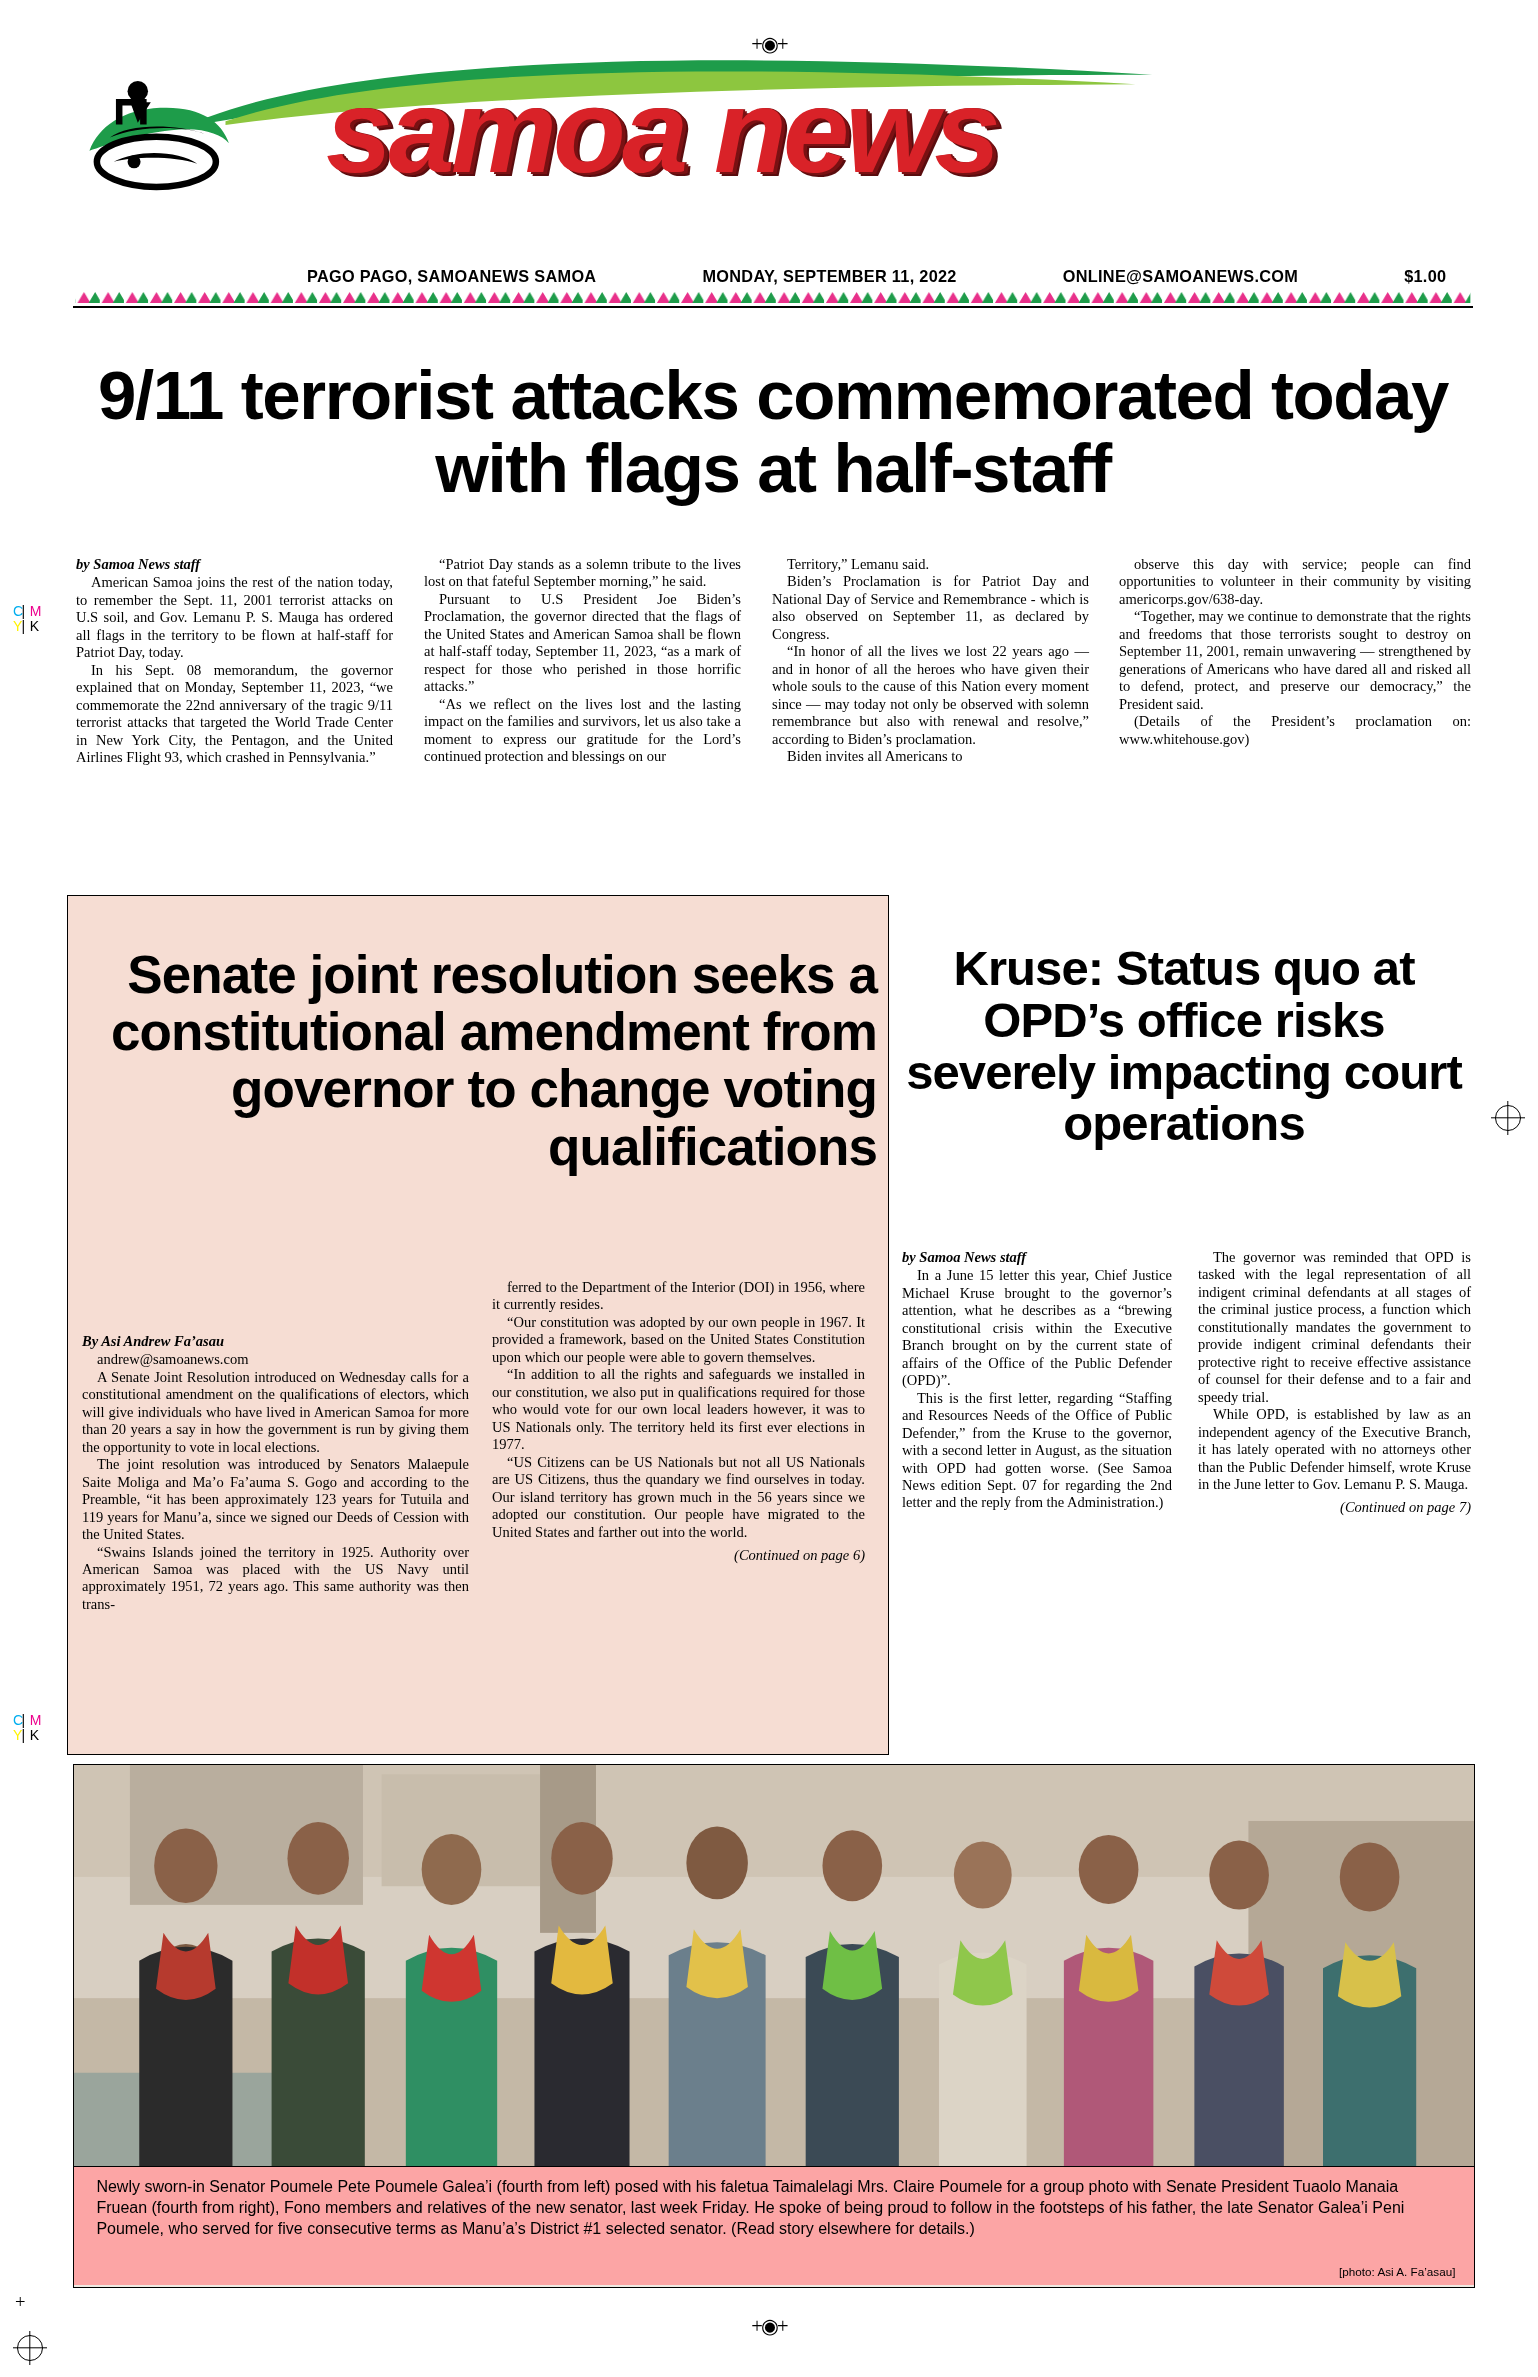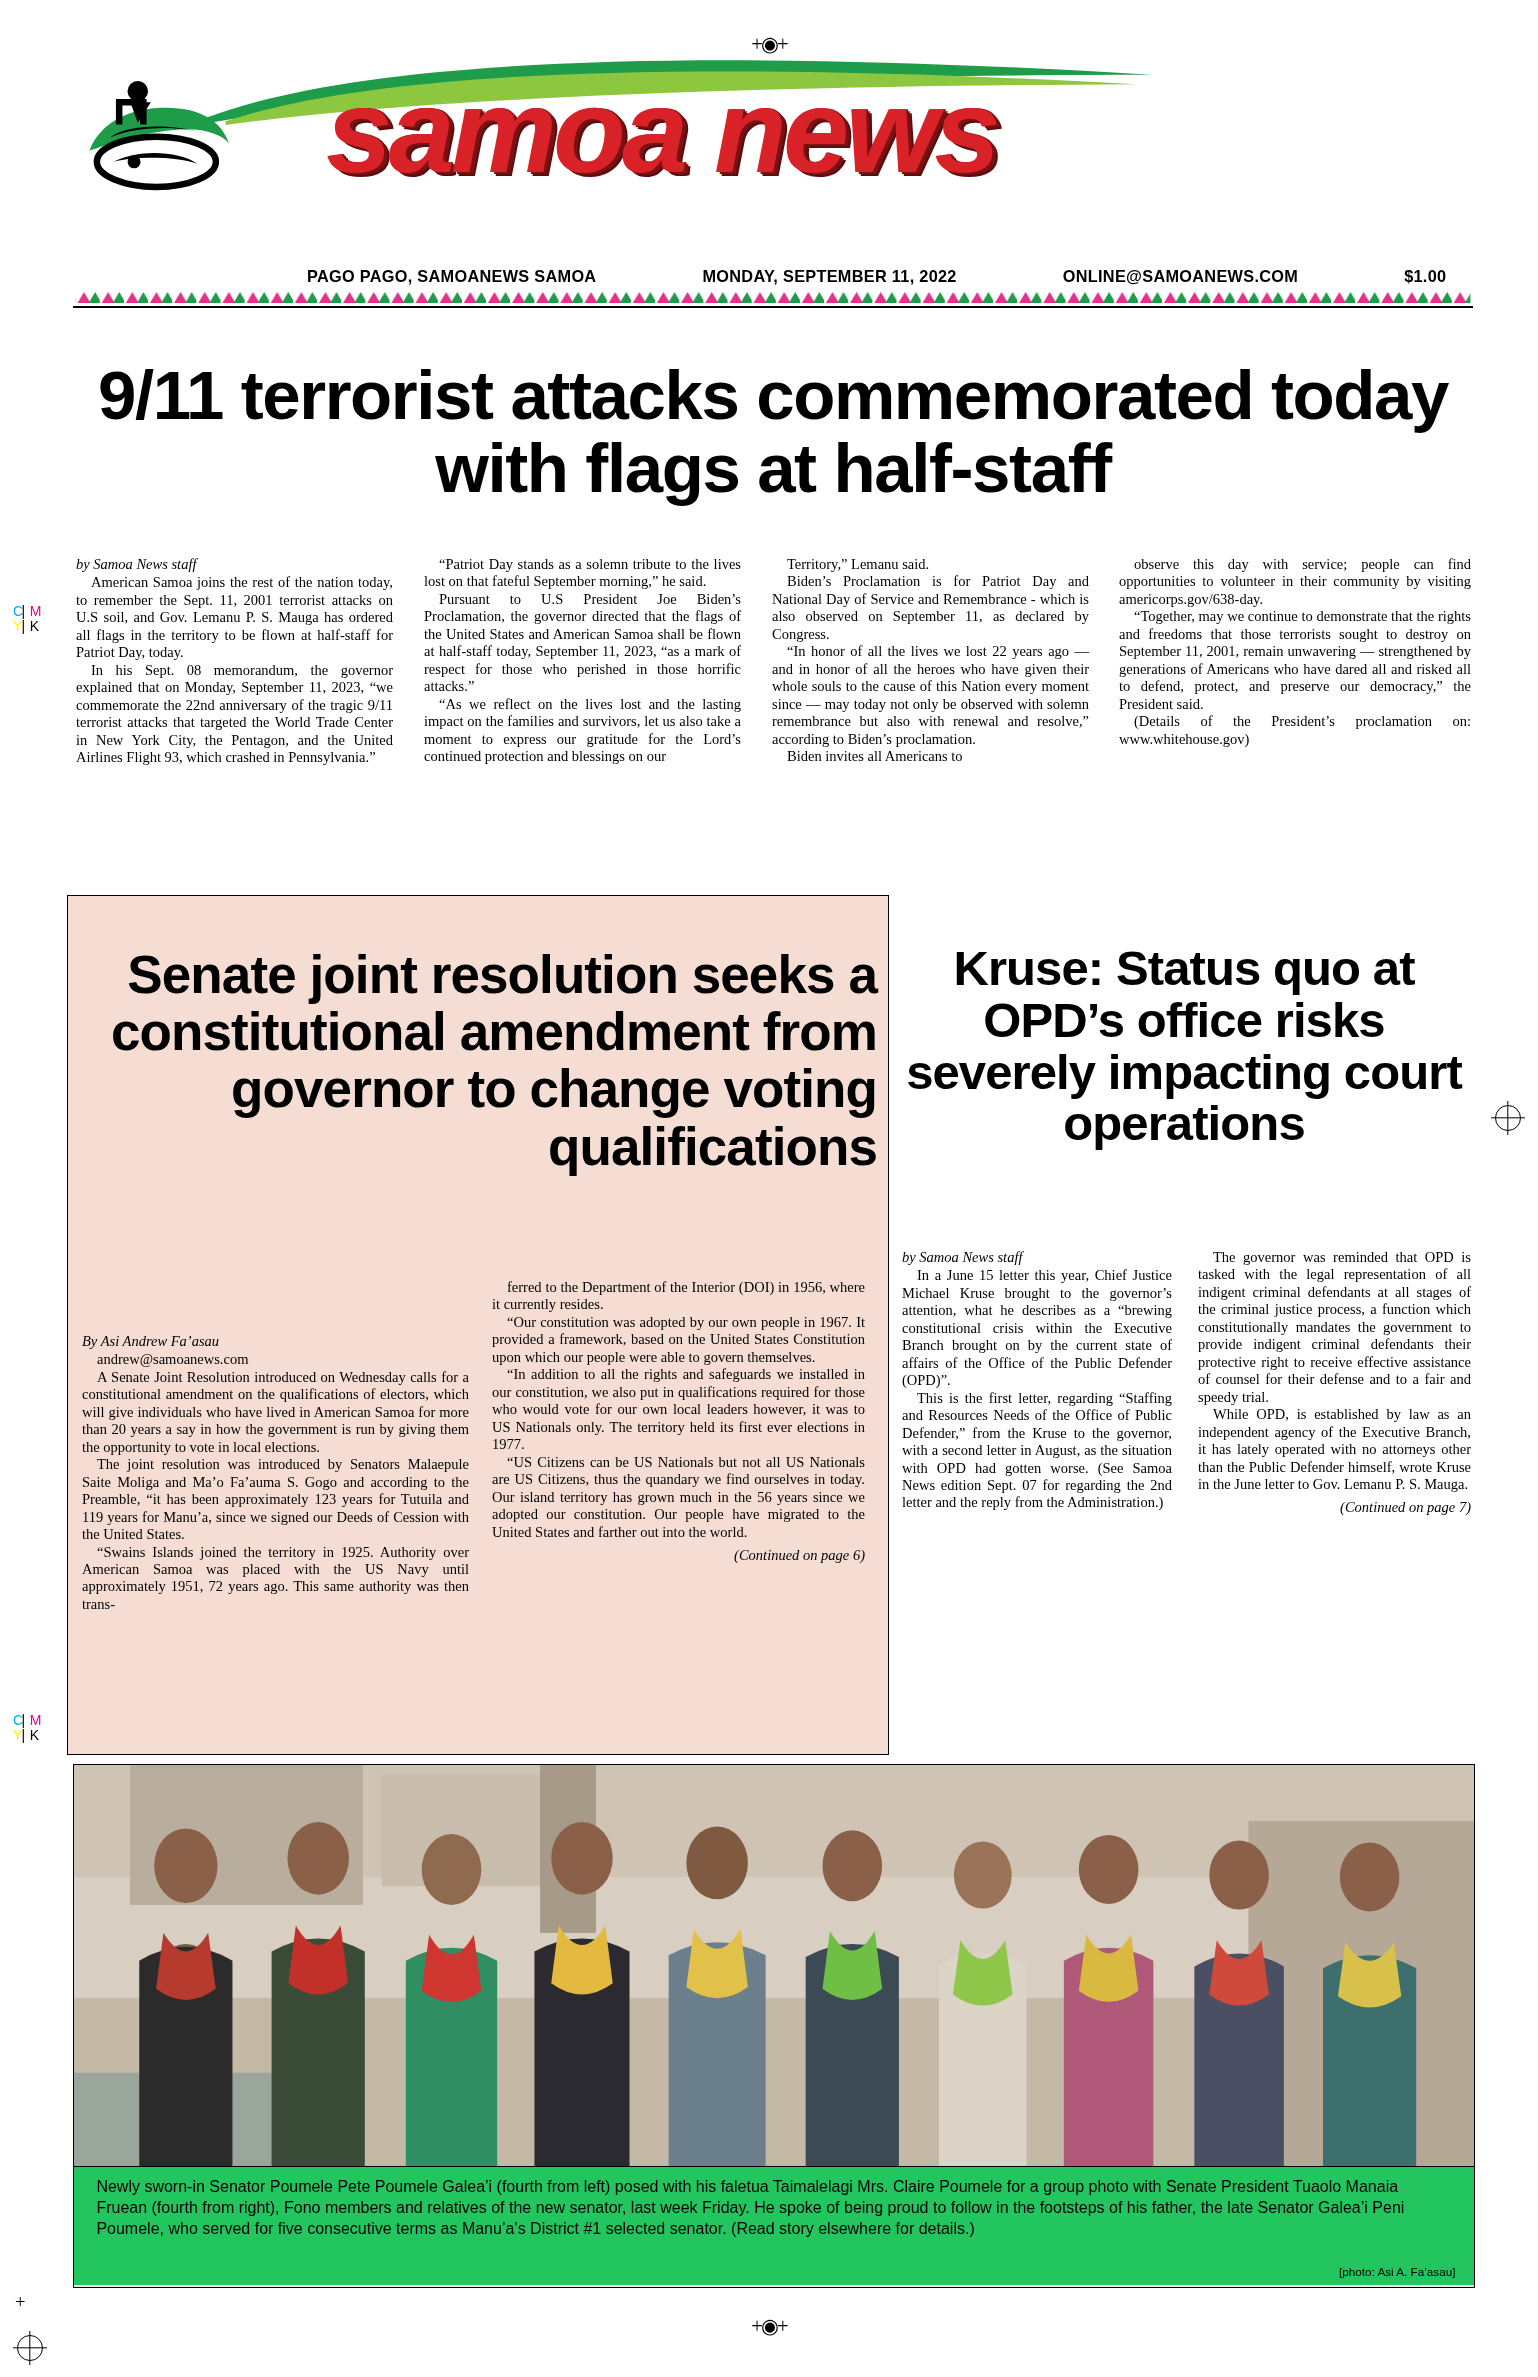--- a/index.html
+++ b/index.html
@@ -181,21 +181,21 @@
     font-size: 14.5px;
     line-height: 1.205;
     text-align: justify;
     text-justify: inter-word;
     -webkit-hyphens: auto;
     hyphens: auto;
   }
   .col p { margin: 0; text-indent: 15px; }
   .byline {
     font-style: italic;
-    font-weight: normal;
+    font-weight: bold;
     text-indent: 0 !important;
     margin-bottom: 0.9px !important;
   }
   .byline-email { text-indent: 15px !important; }
 
   .lead-c1 { left: 76px;  top: 556px; width: 317px; }
   .lead-c2 { left: 424px; top: 556px; width: 317px; }
   .lead-c3 { left: 772px; top: 556px; width: 317px; }
   .lead-c4 { left: 1119px;top: 556px; width: 352px; }
 
@@ -257,21 +257,21 @@
     position: absolute;
     left: 0; top: 0;
     width: 1400px; height: 401px;
     overflow: hidden;
   }
   .caption {
     position: absolute;
     left: 0; top: 401px;
     width: 1400px;
     height: 119px;
-    background: #22c55e;
+    background: #fca5a5;
     border-top: 1.9px solid #000;
     box-sizing: border-box;
     padding: 10.3px 22.4px 0 22.4px;
     font-family: "Liberation Sans", sans-serif;
     font-size: 16px;
     line-height: 1.30;
   }
   .photo-credit {
     position: absolute;
     right: 18.6px; bottom: 5.6px;

